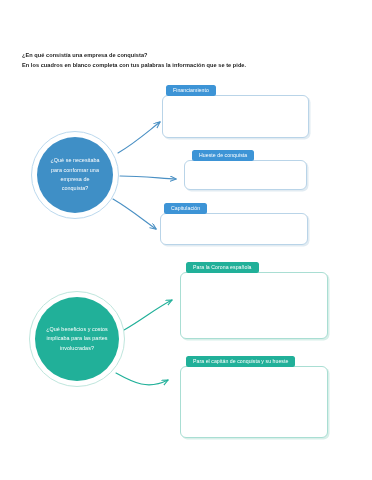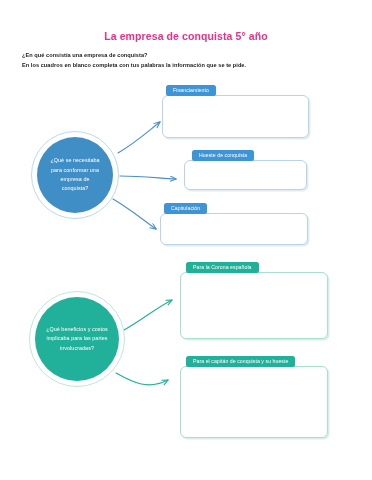--- a/index.html
+++ b/index.html
@@ -142,21 +142,20 @@
   .box-teal {
     border: 1.1px solid #a9ded3;
     box-shadow: 1.5px 1.5px 0 0 rgba(190, 228, 219, 0.6);
   }
 </style>
 </head>
 <body>
 
 <div id="worksheet">
 
-  <div class="doc-title">La empresa de conquista 5° año</div>
 
   <div class="intro-block">
     <div class="intro-line">¿En qué consistía una empresa de conquista?</div>
     <div class="intro-line">En los cuadros en blanco completa con tus palabras la información que se te pide.</div>
   </div>
 
   <svg id="connectors" viewBox="0 0 372 480">
     <defs>
       <marker id="arrow-blue" markerWidth="7" markerHeight="7" refX="5.4" refY="2.6" orient="auto" markerUnits="strokeWidth">
         <path d="M0.4,0.3 L5.6,2.6 L0.4,4.9" fill="none" stroke="#4a90c4" stroke-width="0.9" stroke-linecap="round" stroke-linejoin="round"></path>

